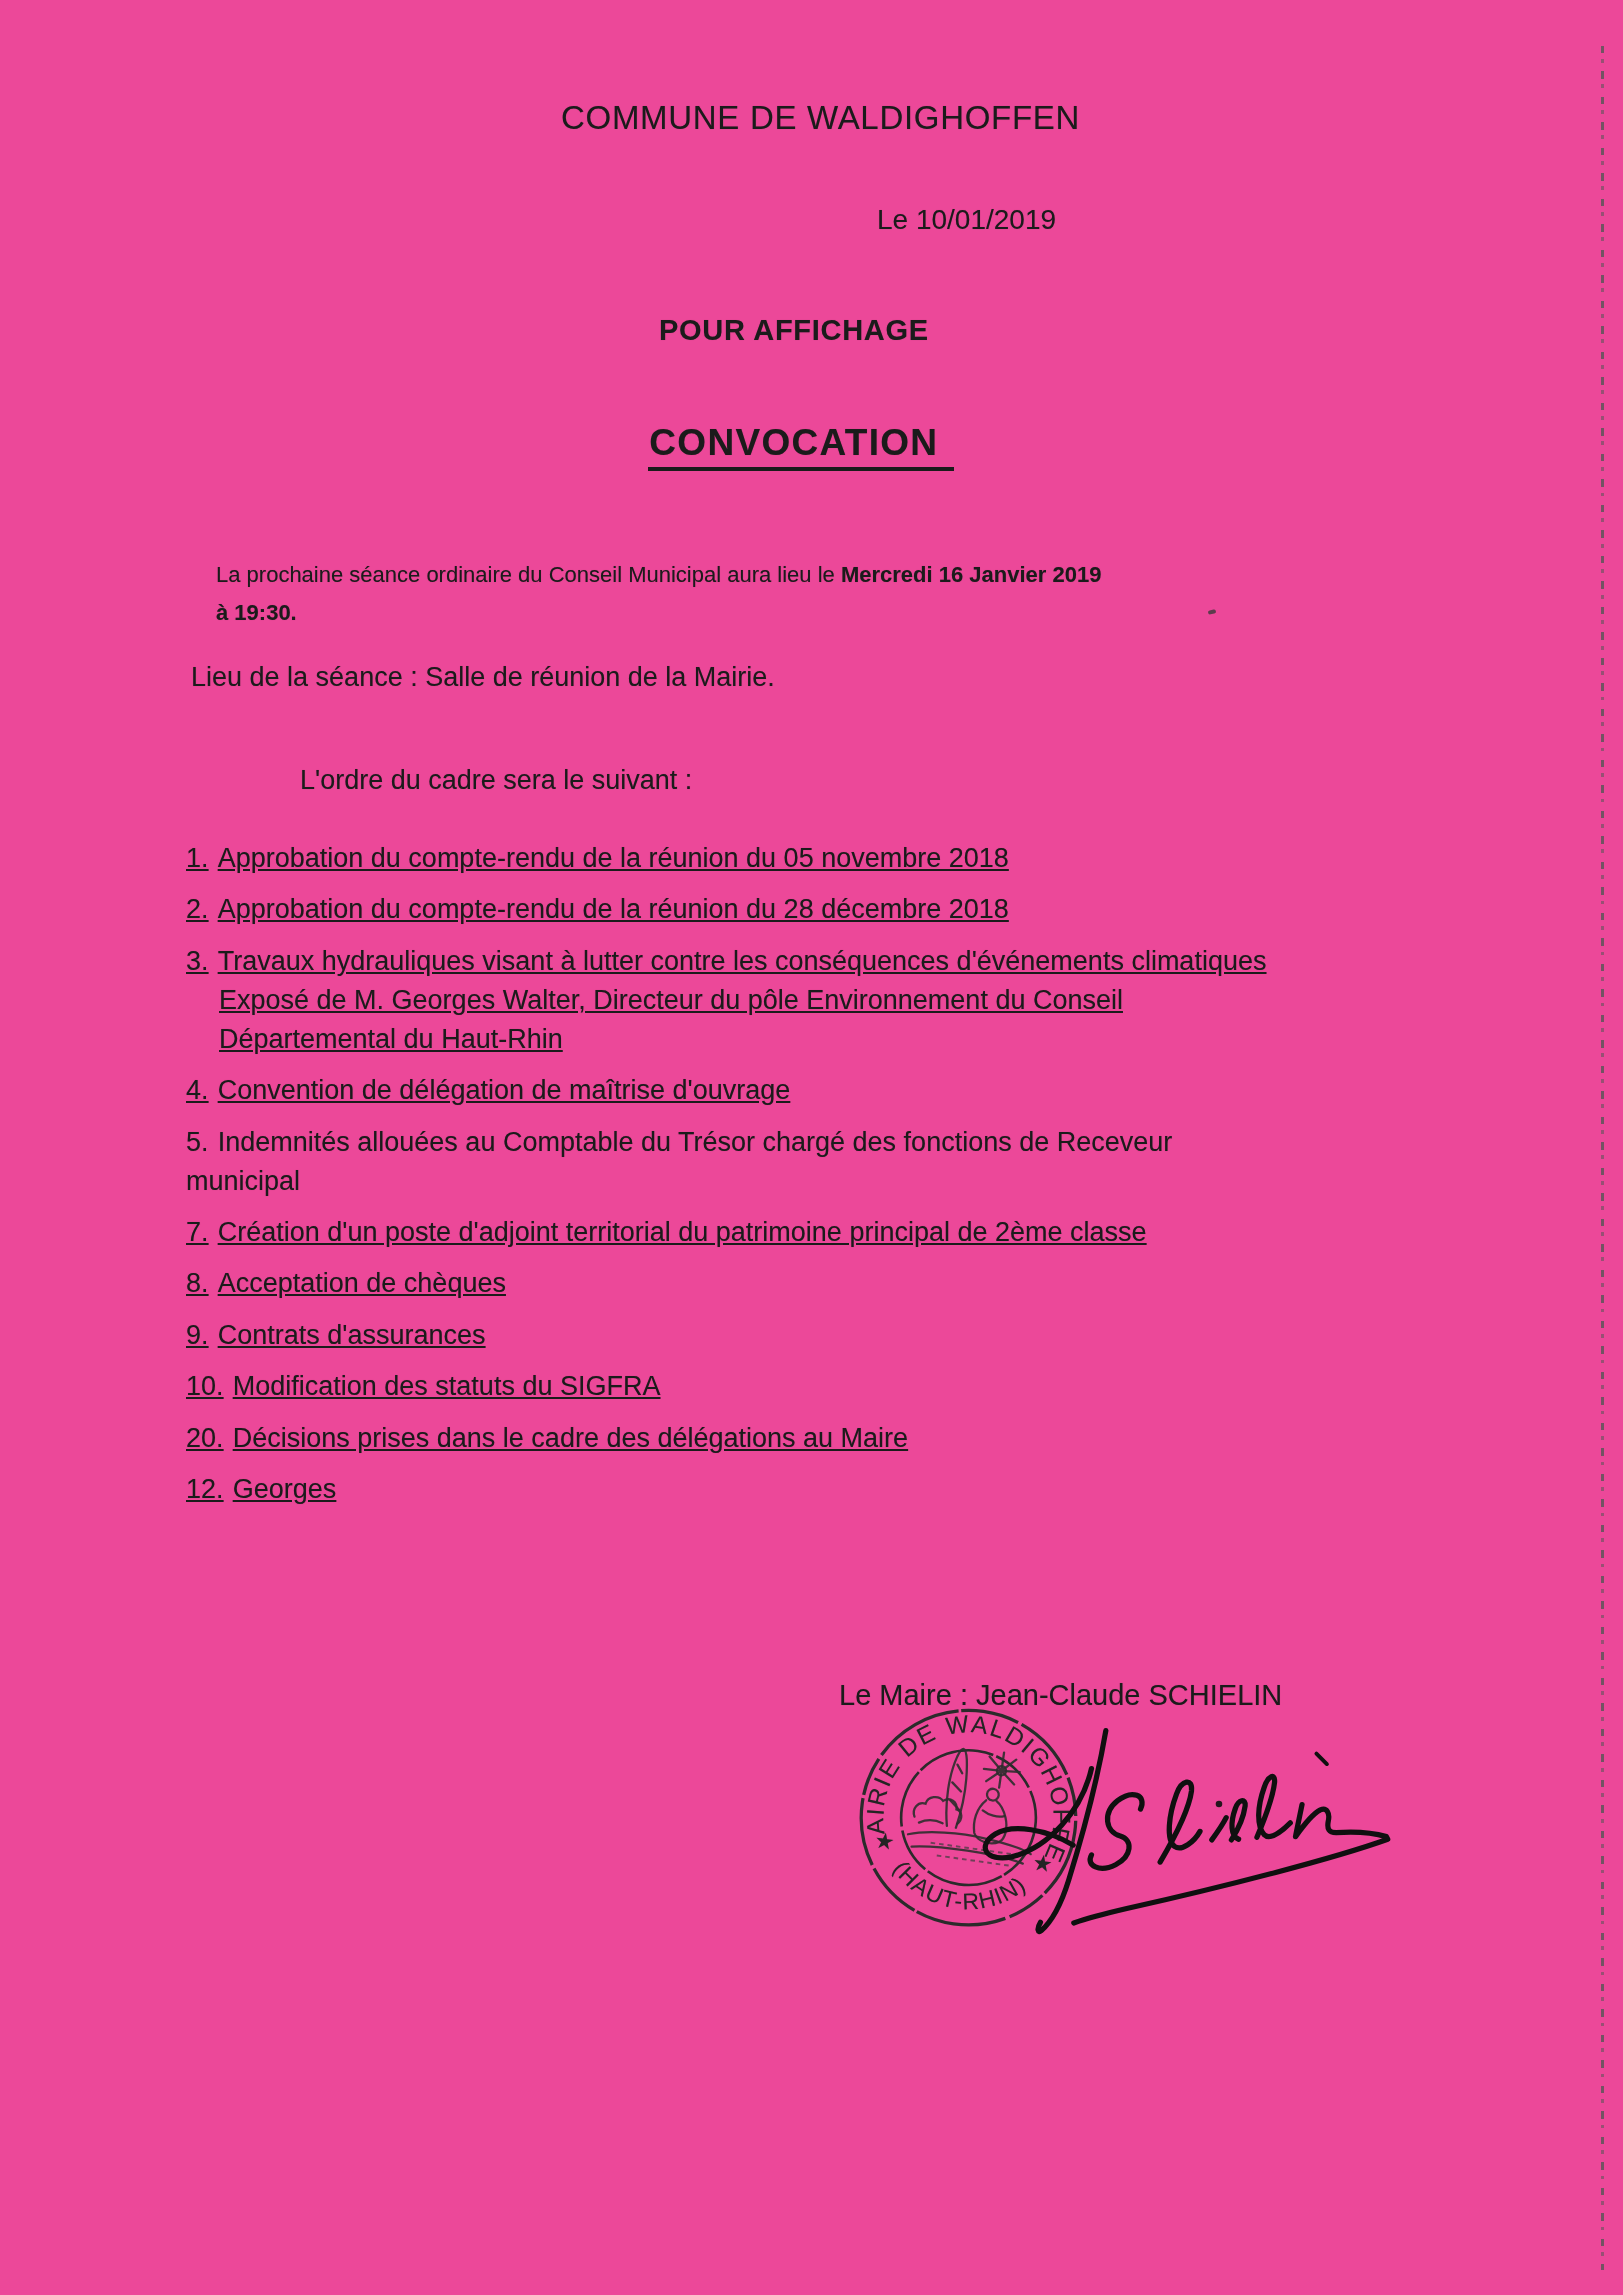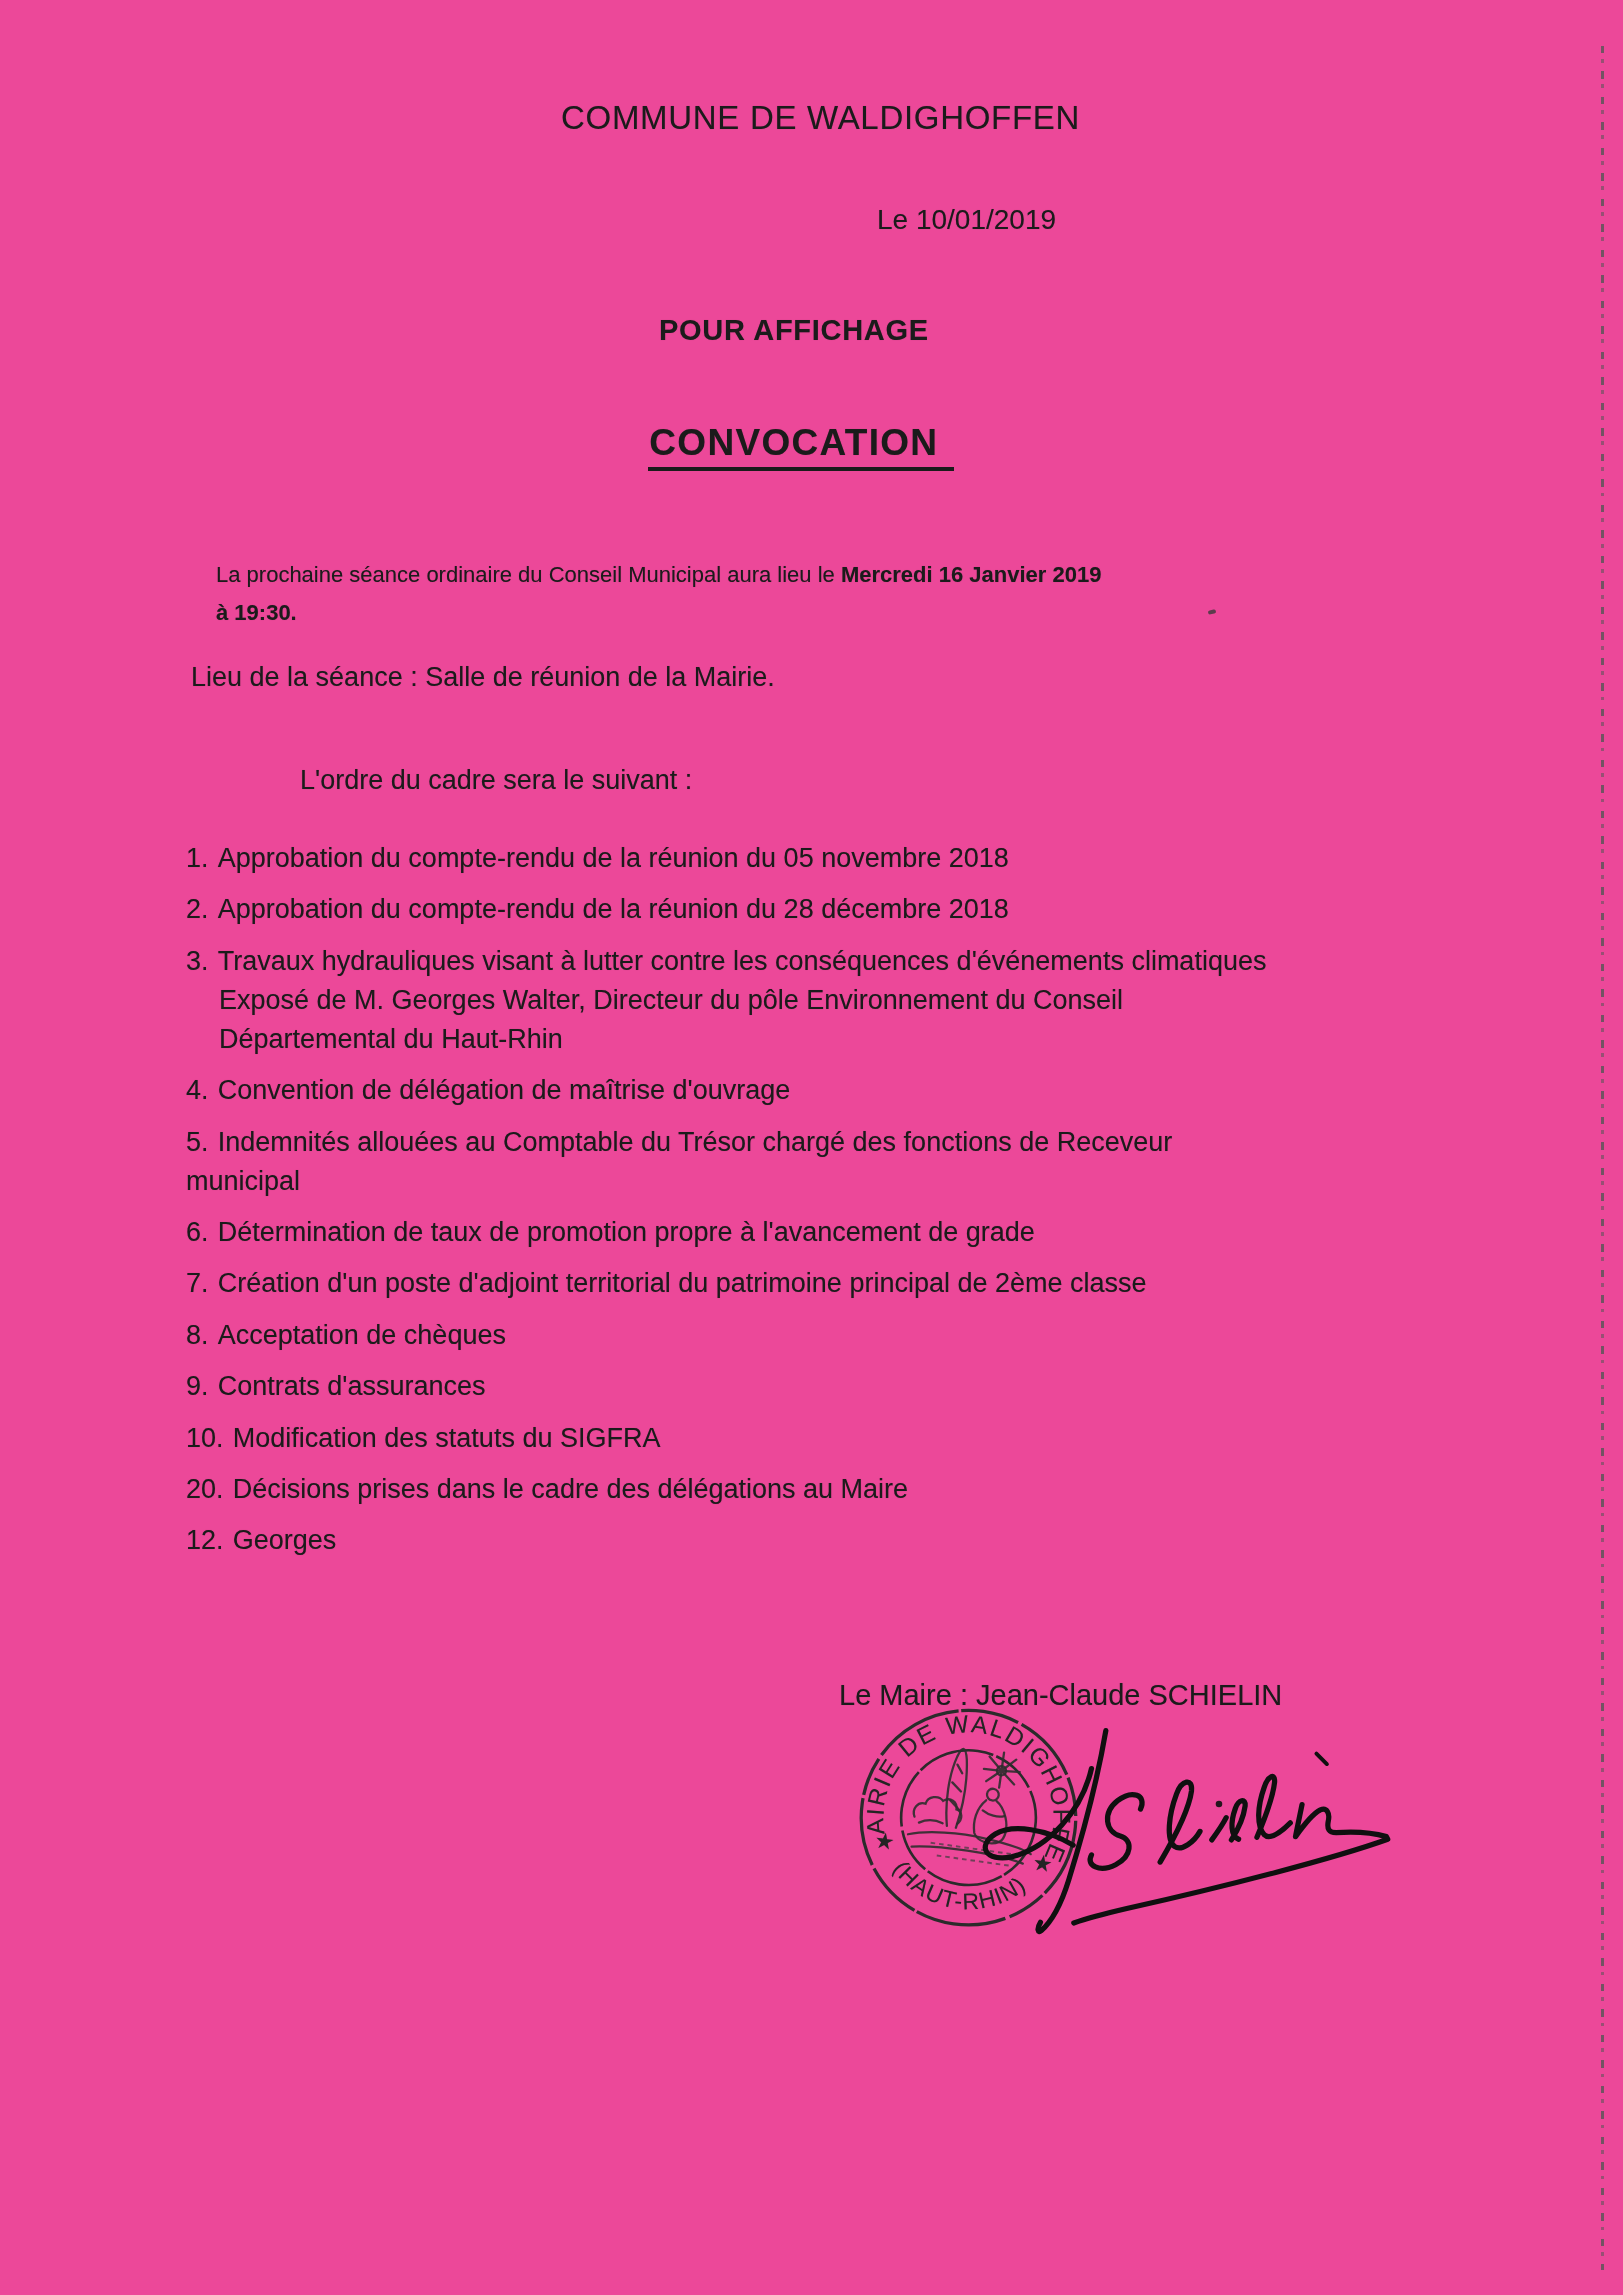--- a/index.html
+++ b/index.html
@@ -27,21 +27,21 @@
     left:1208px;top:610px;width:7.9px;height:3.9px;background:#3a3a3a;
     border-radius:2px;transform:rotate(-12deg);opacity:.8;text-shadow:none;
   }
   .lieu{left:191px;top:662px;font-size:27px;white-space:nowrap;}
   .ordre{left:300px;top:765px;font-size:27px;white-space:nowrap;}
 
   .agenda{left:186px;top:839px;width:1243px;font-size:27px;line-height:39px;}
   .agenda-item{margin-bottom:12.4px;}
   .agenda-item .num{margin-right:9.2px;}
   .agenda-item .txt{white-space:pre-line;}
-  .agenda-item.hang{padding-left:33px;text-indent:-33px;}
+  .agenda-item.hang{padding-left:33px;text-indent:-33px;text-decoration:underline;}
 
   .maire{left:839px;top:1679px;font-size:29px;white-space:nowrap;}
 
   .stampsig{left:818px;top:1662px;width:628px;height:327px;}
   .stamp-ring{fill:none;stroke:#2b2b2b;stroke-width:5;}
   .stamp-ring.inner{stroke-width:4;}
   .stamp-text{font-family:"Liberation Sans","DejaVu Sans",sans-serif;font-size:37px;letter-spacing:3px;fill:#242424;}
   .stamp-text.bottom{font-size:35px;letter-spacing:2px;}
   .stamp-star{font-size:34px;fill:#242424;}
   .emblem{fill:none;stroke:#2d2d2d;stroke-width:3.5;stroke-linecap:round;opacity:.9;}
@@ -83,21 +83,20 @@
 
   <div class="abs agenda" id="agenda-list">
       <div class="agenda-item hang"><span class="num">1.</span><span class="txt">Approbation du compte-rendu de la réunion du 05 novembre 2018</span></div>
       <div class="agenda-item hang"><span class="num">2.</span><span class="txt">Approbation du compte-rendu de la réunion du 28 décembre 2018</span></div>
       <div class="agenda-item hang"><span class="num">3.</span><span class="txt">Travaux hydrauliques visant à lutter contre les conséquences d'événements climatiques
 Exposé de M. Georges Walter, Directeur du pôle Environnement du Conseil
 Départemental du Haut-Rhin</span></div>
       <div class="agenda-item hang"><span class="num">4.</span><span class="txt">Convention de délégation de maîtrise d'ouvrage</span></div>
       <div class="agenda-item"><span class="num">5.</span><span class="txt">Indemnités allouées au Comptable du Trésor chargé des fonctions de Receveur
 municipal</span></div>
-      <div class="agenda-item hang"><span class="num">6.</span><span class="txt">Détermination de taux de promotion propre à l'avancement de grade</span></div>
       <div class="agenda-item hang"><span class="num">7.</span><span class="txt">Création d'un poste d'adjoint territorial du patrimoine principal de 2ème classe</span></div>
       <div class="agenda-item hang"><span class="num">8.</span><span class="txt">Acceptation de chèques</span></div>
       <div class="agenda-item hang"><span class="num">9.</span><span class="txt">Contrats d'assurances</span></div>
       <div class="agenda-item hang"><span class="num">10.</span><span class="txt">Modification des statuts du SIGFRA</span></div>
       <div class="agenda-item hang"><span class="num">20.</span><span class="txt">Décisions prises dans le cadre des délégations au Maire</span></div>
       <div class="agenda-item hang"><span class="num">12.</span><span class="txt">Georges</span></div>
     </div>
 
   <div class="abs maire">Le Maire : Jean-Claude SCHIELIN</div>
 

